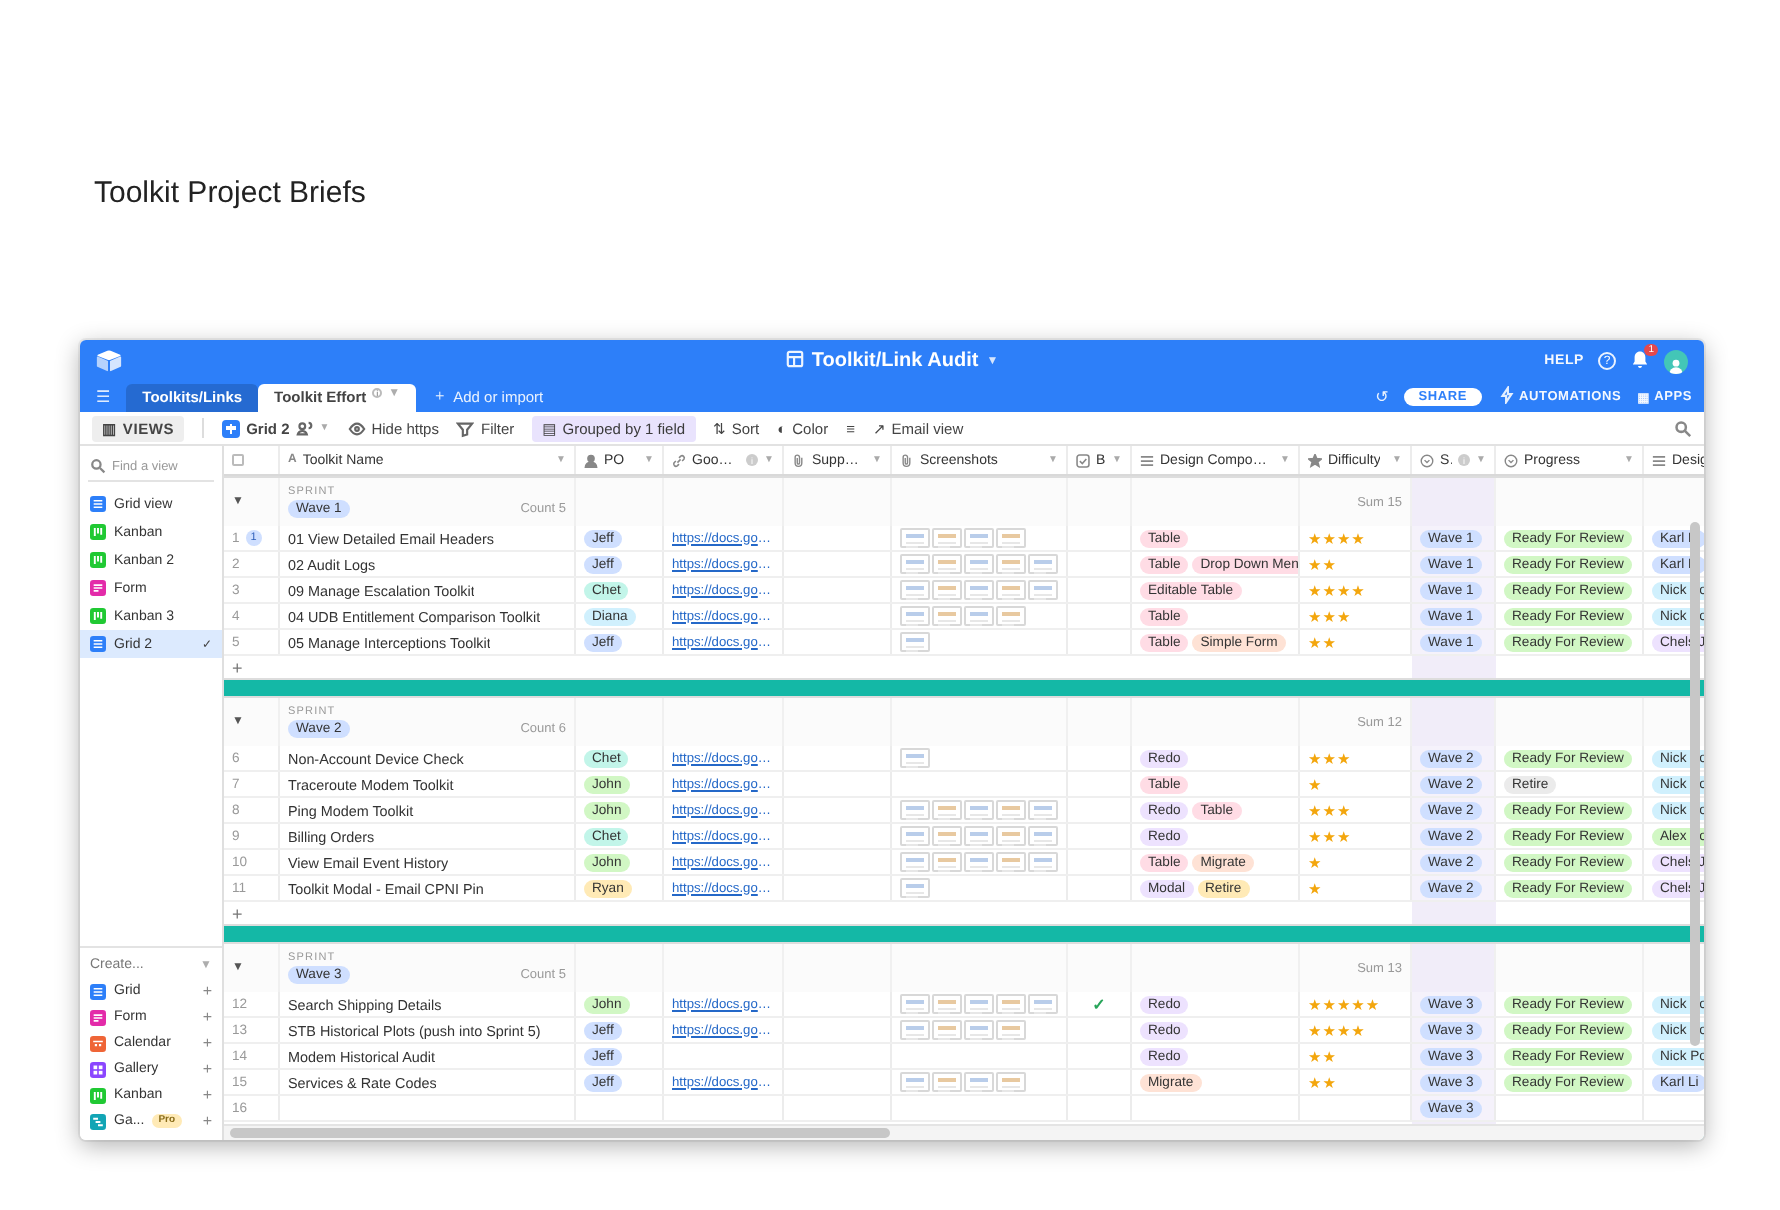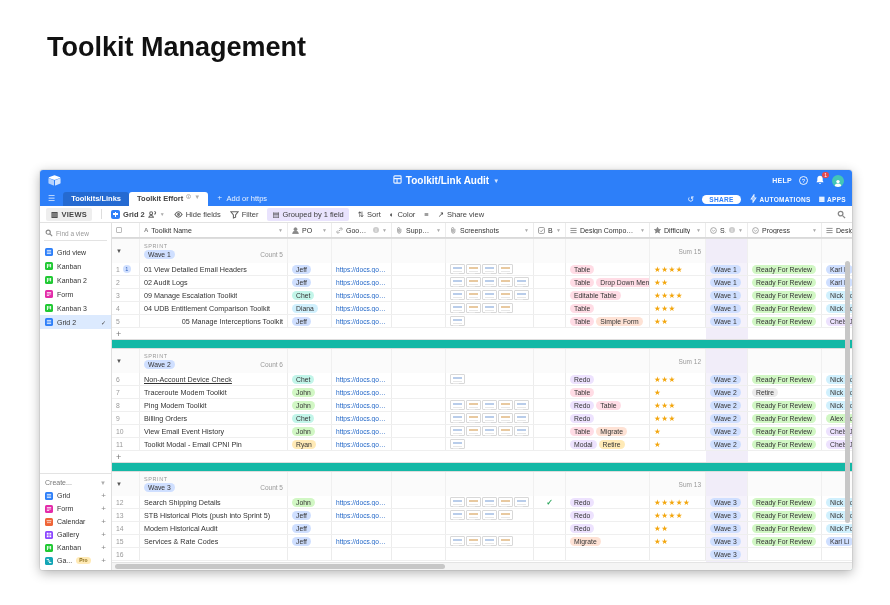--- a/index.html
+++ b/index.html
@@ -121,21 +121,21 @@
 
   .mag { width:8px; height:8px; }
   .mag circle { fill:none; stroke:#888; stroke-width:1.4; }
   .mag line { stroke:#888; stroke-width:1.4; }
   .white-ico svg { width:9px; height:9px; fill:none; stroke:#fff; stroke-width:1.2; opacity:.92; }
 </style>
 </head>
 <body>
 
 <div class="page">
-  <div class="page-title">Toolkit Management</div>
+  <div class="page-subtitle">Toolkit Project Briefs</div>
 
   <div class="window">
 
     <div class="topbar">
       <span style="display:flex">
         <svg width="13" height="11" viewBox="0 0 24 20">
             <path fill="#fff" d="M10.5.6 1.7 4.2c-.5.2-.5.9 0 1.1l8.9 3.5c.9.4 1.9.4 2.8 0l8.9-3.5c.5-.2.5-.9 0-1.1L13.5.6a4 4 0 0 0-3 0z"></path>
             <path fill="#fff" opacity=".8" d="M12.9 10.5v8.2c0 .5.5.8.9.6l8.9-3.9c.3-.1.5-.4.5-.8V6.4c0-.5-.5-.8-.9-.6l-8.9 3.9c-.3.1-.5.4-.5.8z"></path>
             <path fill="#fff" opacity=".65" d="M11.1 10.5v8.2c0 .5-.5.8-.9.6l-8.9-3.9a.9.9 0 0 1-.5-.8V6.4c0-.5.5-.8.9-.6l8.9 3.9c.3.1.5.4.5.8z"></path>
           </svg>
@@ -171,21 +171,21 @@
       <span class="tab inactive">
         <span>Toolkits/Links</span>
       </span>
       <span class="tab active">
         <span>Toolkit Effort</span>
         <span class="tab-dot">i</span>
         <span class="caret">▼</span>
       </span>
       <span class="add-import">
         <span>＋</span>
-        <span>Add or https</span>
+        <span>Add or import</span>
       </span>
       <span class="tabbar-right">
         <span class="tb-ico">↺</span>
         <span class="share-pill">SHARE</span>
         <span class="tb-label">
           <span class="white-ico"><svg viewBox="0 0 10 10">
                 <path d="M5.5 1 2.5 5.5h2L4.5 9l3-4.5h-2z"></path>
               </svg></span>
           <span>AUTOMATIONS</span>
         </span>
@@ -209,21 +209,21 @@
             <circle cx="3.5" cy="3.5" r="1.6"></circle>
             <path d="M1 8a2.6 2.6 0 0 1 5 0zM7 4.6a1.5 1.5 0 1 0 0-3"></path>
           </svg>
         <span class="hcaret">▼</span>
       </span>
       <span class="tool">
         <svg viewBox="0 0 10 10">
             <path d="M1 5c1.3-2 2.6-3 4-3s2.7 1 4 3c-1.3 2-2.6 3-4 3S2.3 7 1 5z"></path>
             <circle cx="5" cy="5" r="1"></circle>
           </svg>
-        <span>Hide fields</span>
+        <span>Hide https</span>
       </span>
       <span class="tool">
         <svg viewBox="0 0 10 10">
             <path d="M1 2h8L6.2 5.4V8L3.8 8.8V5.4z"></path>
           </svg>
         <span>Filter</span>
       </span>
       <span class="tool grouped-btn">
         <span>▤</span>
         <span>Grouped by 1 field</span>
@@ -234,21 +234,21 @@
       </span>
       <span class="tool">
         <span>◐</span>
         <span>Color</span>
       </span>
       <span class="tool">
         <span>≡</span>
       </span>
       <span class="tool">
         <span>↗</span>
-        <span>Share view</span>
+        <span>Email view</span>
       </span>
       <span class="tool toolbar-right">
         <svg class="mag" viewBox="0 0 10 10">
             <circle cx="4" cy="4" r="2.6"></circle>
             <line x1="6.2" y1="6.2" x2="9" y2="9"></line>
           </svg>
       </span>
     </div>
 
     <div class="main">
@@ -660,21 +660,21 @@
                   <span class="pill" style="background: rgb(209, 247, 196);">Ready For Review</span>
                 </div>
                 <div class="gcell" style="width: 60px;">
                   <span class="pill" style="background: rgb(208, 240, 253);">Nick Pow</span>
                 </div>
               </div>
               <div class="gridrow row">
                 <div class="gcell rownum" style="width: 28px;">
                   <span>5</span>
                 </div>
-                <div class="gcell name-cell" style="width: 148px; justify-content: flex-end;">
+                <div class="gcell name-cell" style="width: 148px;">
                   <span style="overflow: hidden; text-overflow: ellipsis;">05 Manage Interceptions Toolkit</span>
                 </div>
                 <div class="gcell" style="width: 44px;">
                   <span class="pill" style="background: rgb(207, 223, 255);">Jeff</span>
                 </div>
                 <div class="gcell" style="width: 60px;">
                   <span class="doc-link">https://docs.google...</span>
                 </div>
                 <div class="gcell" style="width: 54px;"></div>
                 <div class="gcell" style="width: 88px;">
@@ -730,21 +730,21 @@
                 </div>
                 <div class="gcell sprint-tint" style="width: 42px;"></div>
                 <div class="gcell" style="width: 74px;"></div>
                 <div class="gcell" style="width: 60px;"></div>
               </div>
               <div class="gridrow row">
                 <div class="gcell rownum" style="width: 28px;">
                   <span>6</span>
                 </div>
                 <div class="gcell name-cell" style="width: 148px;">
-                  <span style="overflow: hidden; text-overflow: ellipsis; text-decoration: underline;">Non-Account Device Check</span>
+                  <span style="overflow: hidden; text-overflow: ellipsis;">Non-Account Device Check</span>
                 </div>
                 <div class="gcell" style="width: 44px;">
                   <span class="pill" style="background: rgb(194, 245, 233);">Chet</span>
                 </div>
                 <div class="gcell" style="width: 60px;">
                   <span class="doc-link">https://docs.google...</span>
                 </div>
                 <div class="gcell" style="width: 54px;"></div>
                 <div class="gcell" style="width: 88px;">
                   <span class="thumb" style="--acc: #b9cdea;"></span>

